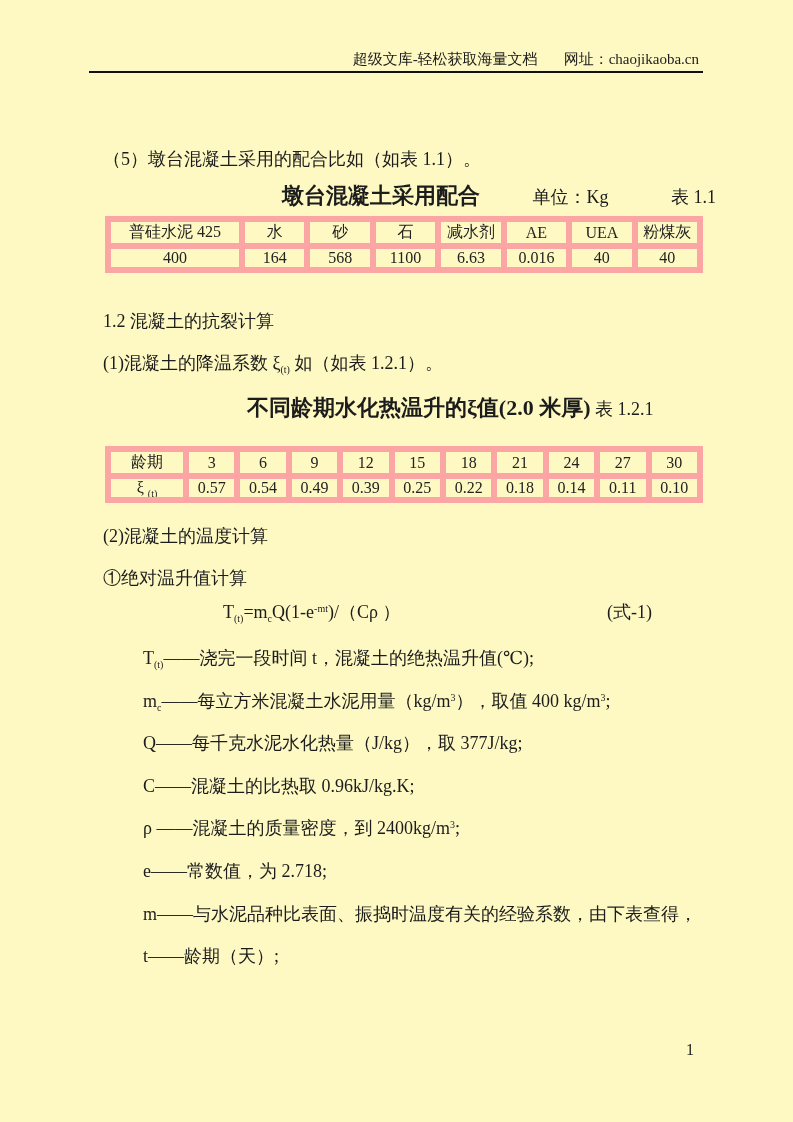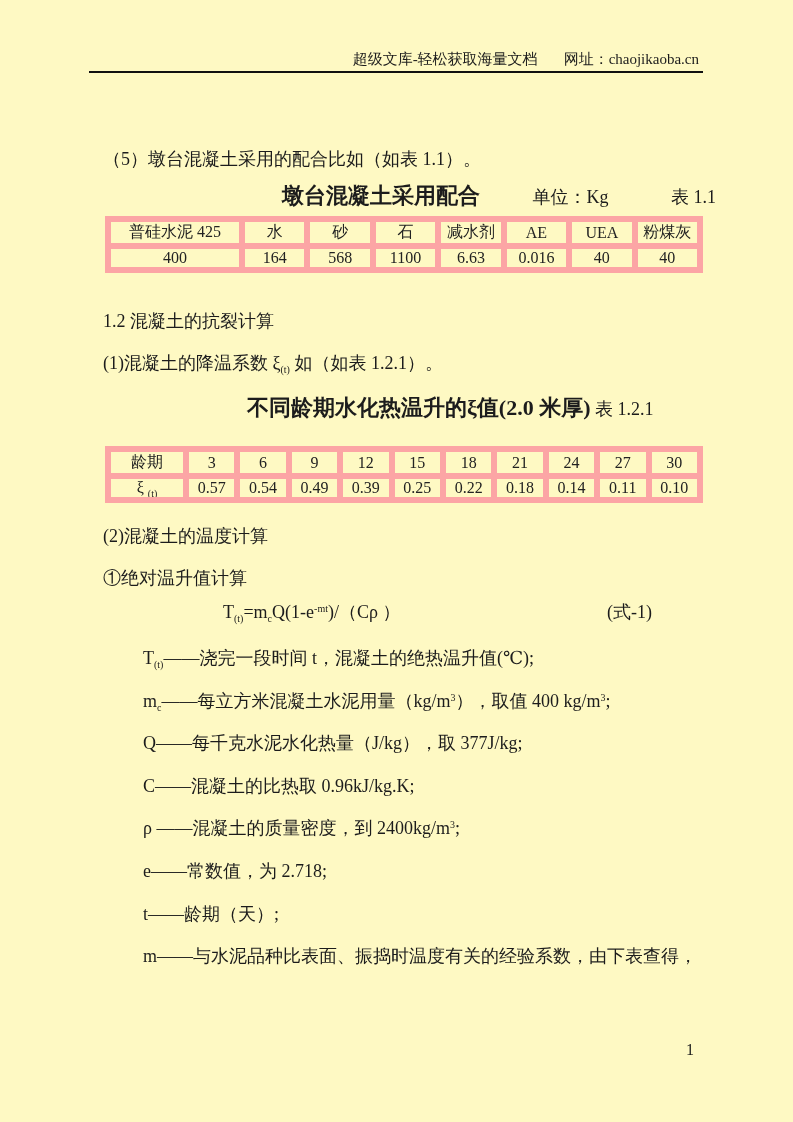--- a/index.html
+++ b/index.html
@@ -184,19 +184,19 @@
     <span>(式-1)</span>
   </div>
 
   <div class="defs">
     <div class="def-line"><span>T</span><sub>(t)</sub><span>——浇完一段时间 t，混凝土的绝热温升值(℃);</span></div>
     <div class="def-line"><span>m</span><sub>c</sub><span>——每立方米混凝土水泥用量（kg/m</span><sup>3</sup><span>），取值 400 kg/m</span><sup>3</sup><span>;</span></div>
     <div class="def-line"><span>Q——每千克水泥水化热量（J/kg），取 377J/kg;</span></div>
     <div class="def-line"><span>C——混凝土的比热取 0.96kJ/kg.K;</span></div>
     <div class="def-line"><span>ρ ——混凝土的质量密度，到 2400kg/m</span><sup>3</sup><span>;</span></div>
     <div class="def-line"><span>e——常数值，为 2.718;</span></div>
+    <div class="def-line"><span>m——与水泥品种比表面、振捣时温度有关的经验系数，由下表查得，</span></div>
     <div class="def-line"><span>t——龄期（天）;</span></div>
-    <div class="def-line"><span>m——与水泥品种比表面、振捣时温度有关的经验系数，由下表查得，</span></div>
   </div>
 
   <div class="page-number">1</div>
 
 </div>
 
 </body></html>

